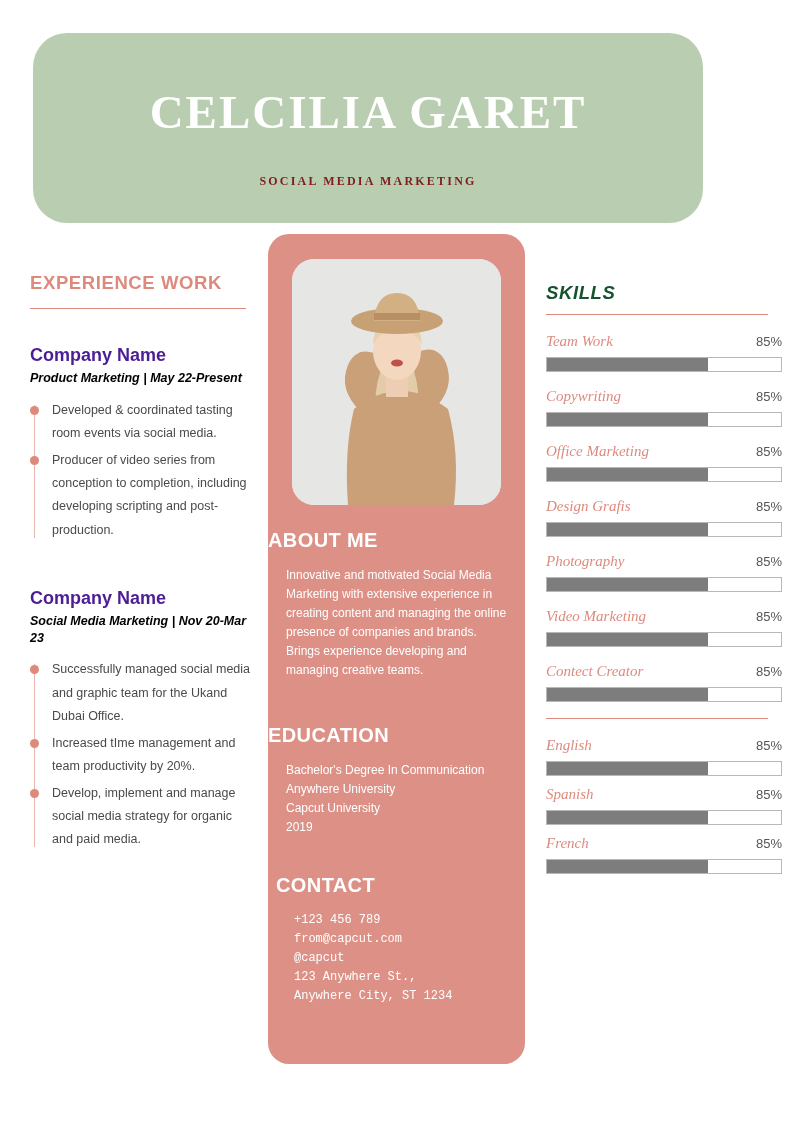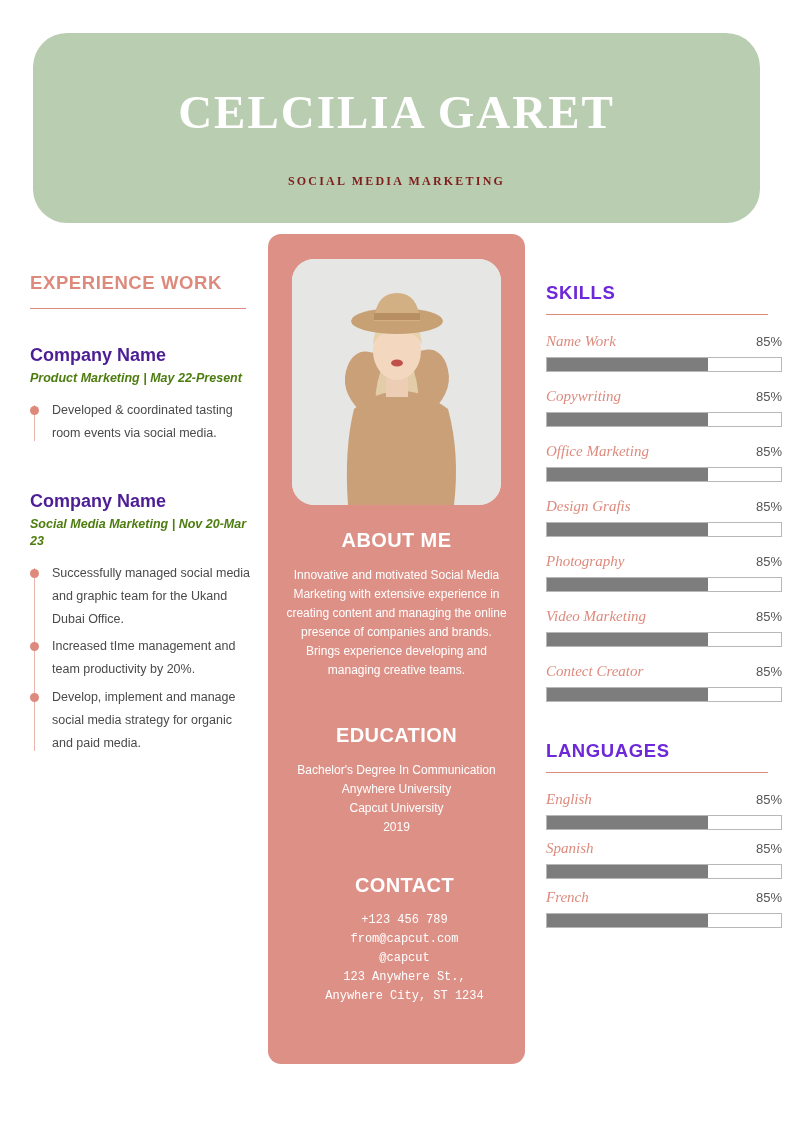--- a/index.html
+++ b/index.html
@@ -13,21 +13,21 @@
     font-family: "Liberation Sans", sans-serif;
     position: relative;
     overflow: hidden;
   }
 
   
   .header-band {
     position: absolute;
     left: 33px;
     top: 33px;
-    width: 727px;
+    width: 670px;
     height: 190px;
     background: #b9cdb0;
     border-radius: 34px;
     display: flex;
     flex-direction: column;
     align-items: center;
     justify-content: center;
   }
   .name {
     font-family: "Liberation Serif", serif;
@@ -77,21 +77,21 @@
   .job-company {
     font-size: 18px;
     font-weight: bold;
     color: #4c1d95;
     margin: 0 0 4px 0;
   }
   .job-role {
     font-size: 12.5px;
     font-weight: bold;
     font-style: italic;
-    color: #4d7c0f;
+    color: #000000;
     margin: 0 0 12px 0;
     line-height: 1.35;
   }
   .bullets {
     list-style: none;
     margin: 0;
     padding: 0;
     position: relative;
   }
   .bullets:before {
@@ -123,23 +123,23 @@
   }
 
   
   .center-card {
     position: absolute;
     left: 268px;
     top: 234px;
     width: 257px;
     height: 830px;
     background: #dd9086;
-    border-radius: 13px;
+    border-radius: 21px;
     color: #ffffff;
-    text-align: center;
+    text-align: left;
   }
   .photo {
     position: absolute;
     left: 24px;
     top: 25px;
     width: 209px;
     height: 246px;
     border-radius: 22px;
     overflow: hidden;
     background: #e9e9e9;
@@ -169,23 +169,24 @@
   
   .right-col {
     position: absolute;
     left: 546px;
     top: 282px;
     width: 236px;
   }
   .section-title-right {
     font-size: 18.5px;
     font-weight: bold;
-    color: #6d28d9;
+    color: #14532d;
     letter-spacing: 0.6px;
     margin: 0 0 10px 0;
+    font-style: italic;
   }
   .rule-right {
     border: none;
     border-top: 1px solid #dd8a7d;
     margin: 0 0 18px 0;
     width: 222px;
   }
   .skill { margin-bottom: 16px; }
   .skill-row {
     display: flex;
@@ -227,20 +228,21 @@
 
 <div class="left-col">
   <h2 class="section-title-left">EXPERIENCE WORK</h2>
   <hr class="rule-left">
 
   <div class="job">
     <div class="job-company">Company Name</div>
     <div class="job-role">Product Marketing | May 22-Present</div>
     <ul class="bullets">
       <li>Developed &amp; coordinated tasting room events via social media.</li>
+      <li>Producer of video series from conception to completion, including developing scripting and post-production.</li>
     </ul>
   </div>
 
   <div class="job" style="margin-top:46px;">
     <div class="job-company">Company Name</div>
     <div class="job-role">Social Media Marketing | Nov 20-Mar 23</div>
     <ul class="bullets">
       <li>Successfully managed social media and graphic team for the Ukand Dubai Office.</li>
       <li>Increased tIme management and team productivity by 20%.</li>
       <li>Develop, implement and manage social media strategy for organic and  paid media.</li>
@@ -302,21 +304,21 @@
     </div>
   </div>
 </div>
 
 <div class="right-col">
   <h2 class="section-title-right">SKILLS</h2>
   <hr class="rule-right">
 
   <div class="skill">
     <div class="skill-row">
-      <span class="skill-name">Name Work</span>
+      <span class="skill-name">Team Work</span>
       <span class="skill-pct">85%</span>
     </div>
     <div class="bar-track">
         <div class="bar-fill" style="width: 69%;"></div>
       </div>
   </div>
 
   <div class="skill">
     <div class="skill-row">
       <span class="skill-name">Copywriting</span>
@@ -370,21 +372,20 @@
   <div class="skill">
     <div class="skill-row">
       <span class="skill-name">Contect Creator</span>
       <span class="skill-pct">85%</span>
     </div>
     <div class="bar-track">
         <div class="bar-fill" style="width: 69%;"></div>
       </div>
   </div>
 
-  <h2 class="section-title-right lang-head">LANGUAGES</h2>
   <hr class="rule-right">
 
   <div class="skill lang">
     <div class="skill-row">
       <span class="skill-name">English</span>
       <span class="skill-pct">85%</span>
     </div>
     <div class="bar-track">
         <div class="bar-fill" style="width: 69%;"></div>
       </div>

